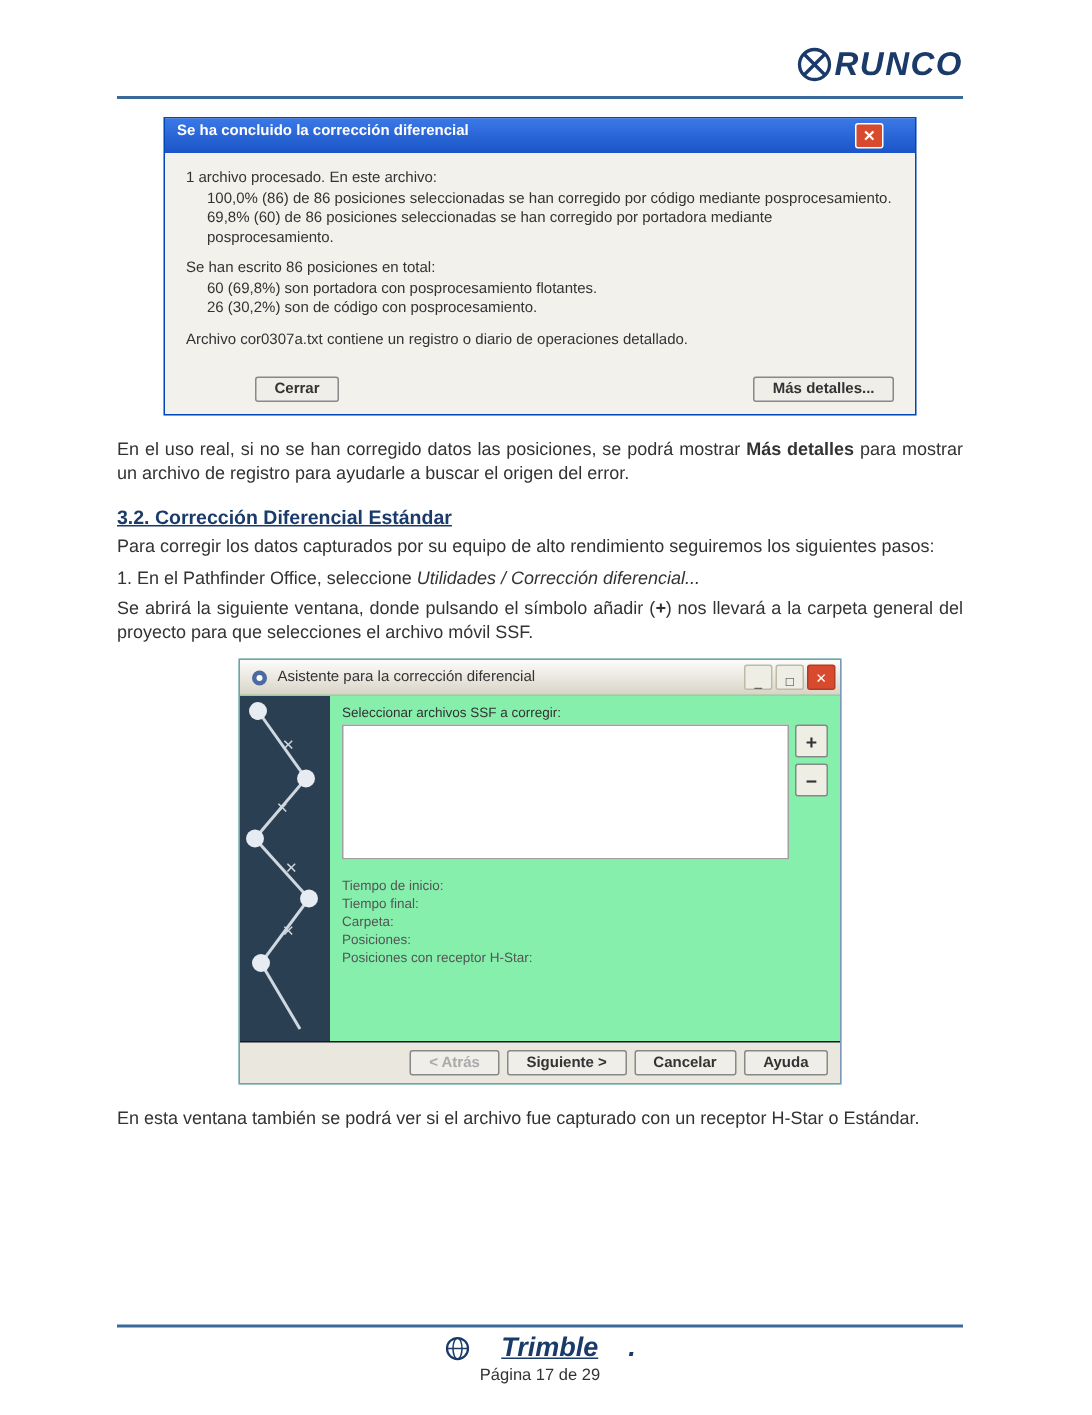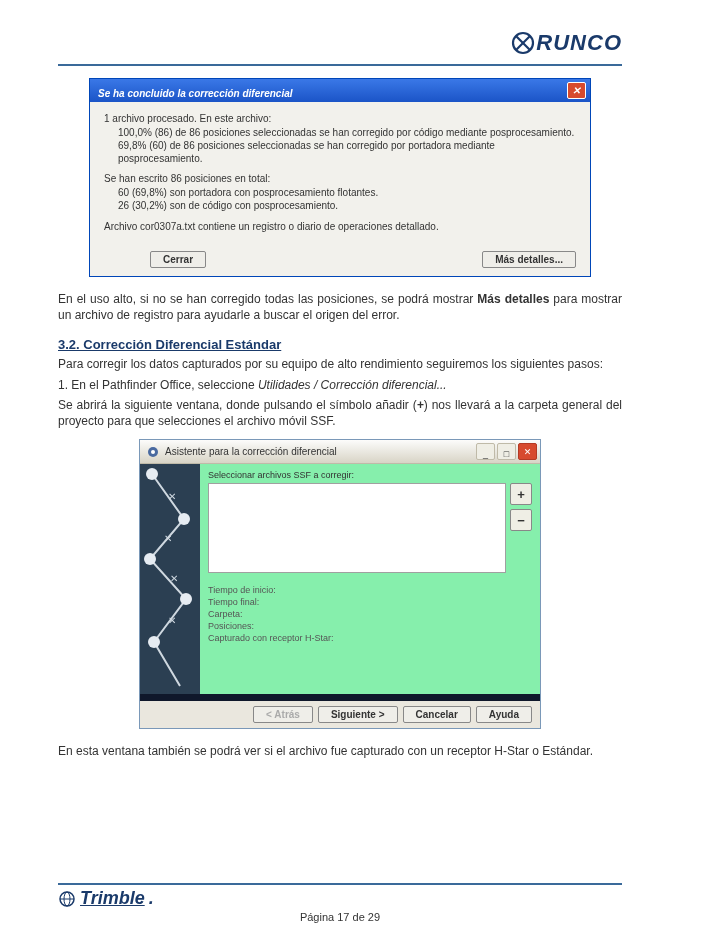--- a/index.html
+++ b/index.html
@@ -8,20 +8,21 @@
     font-size: 12px;
     color: #333;
     background: #fff;
   }
   .page {
     width: 680px;
     height: 943px;
     box-sizing: border-box;
     padding: 30px 58px 20px 58px;
     position: relative;
+    margin-left: 20px;
   }
   .header {
     display: flex;
     justify-content: flex-end;
     align-items: center;
     margin-bottom: 8px;
   }
   .runco-logo {
     display: flex;
     align-items: center;
@@ -48,26 +49,25 @@
     border: 1px solid #0046b8;
     background: #f2f1ec;
     font-family: Tahoma, Arial, sans-serif;
     font-size: 10px;
     color: #333;
   }
   .dlg1-title {
     background: linear-gradient(to bottom, #3a78e7, #1b54c7);
     color: #fff;
     display: flex;
-    align-items: flex-end;
+    align-items: flex-start;
     justify-content: space-between;
-    padding: 3px 4px 3px 8px;
-    font-weight: bold;
-    font-size: 10px;
-    font-style: italic;
+    padding: 3px 21px 3px 8px;
+    font-weight: bold;
+    font-size: 10px;
   }
   .close-x {
     width: 17px; height: 15px;
     background: #d74a2e;
     border: 1px solid #fff;
     border-radius: 2px;
     color: #fff;
     display:flex; align-items:center; justify-content:center;
     font-size: 10px; font-weight: bold;
   }
@@ -153,35 +153,35 @@
     width: 20px; height:20px;
     border:1px solid #888;
     background:#efeee5;
     display:flex; align-items:center; justify-content:center;
     font-size:13px; font-weight:bold;
     border-radius:2px;
   }
   .info-grid { margin-top: 10px; font-size:9px; color:#555; }
   .info-grid div { margin: 2px 0; }
   .dlg2-footer {
-    border-top: 7px solid #0f172a;
+    border-top: 1px solid #0f172a;
     padding: 5px 8px;
     display:flex; justify-content:flex-end; gap:5px;
     background:#eae7de;
   }
   .winbtn.disabled { color:#aaa; }
 
   .page-footer {
     position: absolute;
     bottom: 20px;
     left: 58px; right: 58px;
   }
   .footer-row {
-    display:flex; justify-content:flex-start; align-items:center;
-    gap:4px;
+    display:flex; justify-content:center; align-items:center;
+    gap:20px;
   }
   .trimble {
     color:#1a3a6a;
     font-style: italic;
     font-weight: bold;
     font-size: 18px;
     text-decoration: underline;
   }
   .page-num {
     text-align:center;
@@ -228,21 +228,21 @@
         </div>
       </div>
       <div class="dlg1-btns">
         <div class="winbtn">Cerrar</div>
         <div class="winbtn">Más detalles...</div>
       </div>
     </div>
   </div>
 
   <p class="para last">
-    <span>En el uso alto, si no se han corregido todas las posiciones, se podrá mostrar </span><span class="bold">Más detalles</span><span> para mostrar un archivo de registro para ayudarle a buscar el origen del error.</span>
+    <span>En el uso real, si no se han corregido datos las posiciones, se podrá mostrar </span><span class="bold">Más detalles</span><span> para mostrar un archivo de registro para ayudarle a buscar el origen del error.</span>
   </p>
 
   <div class="section-h">3.2. Corrección Diferencial Estándar</div>
 
   <p class="para">Para corregir los datos capturados por su equipo de alto rendimiento seguiremos los siguientes pasos:</p>
   <p class="para">
     <span>1. En el Pathfinder Office,  seleccione </span><span class="italic">Utilidades / Corrección diferencial...</span>
   </p>
   <p class="para">
     <span>Se abrirá la siguiente ventana, donde pulsando el símbolo añadir (</span><span class="bold italic">+</span><span>) nos llevará a la carpeta general del proyecto para que selecciones el archivo móvil SSF.</span>
@@ -287,21 +287,21 @@
             <div class="side-btns">
               <div class="sq-btn">+</div>
               <div class="sq-btn">−</div>
             </div>
           </div>
           <div class="info-grid">
             <div>Tiempo de inicio:</div>
             <div>Tiempo final:</div>
             <div>Carpeta:</div>
             <div>Posiciones:</div>
-            <div>Capturado con receptor H-Star:</div>
+            <div>Posiciones con receptor H-Star:</div>
           </div>
         </div>
       </div>
       <div class="dlg2-footer">
         <div class="winbtn disabled">&lt; Atrás</div>
         <div class="winbtn">Siguiente &gt;</div>
         <div class="winbtn">Cancelar</div>
         <div class="winbtn">Ayuda</div>
       </div>
     </div>

